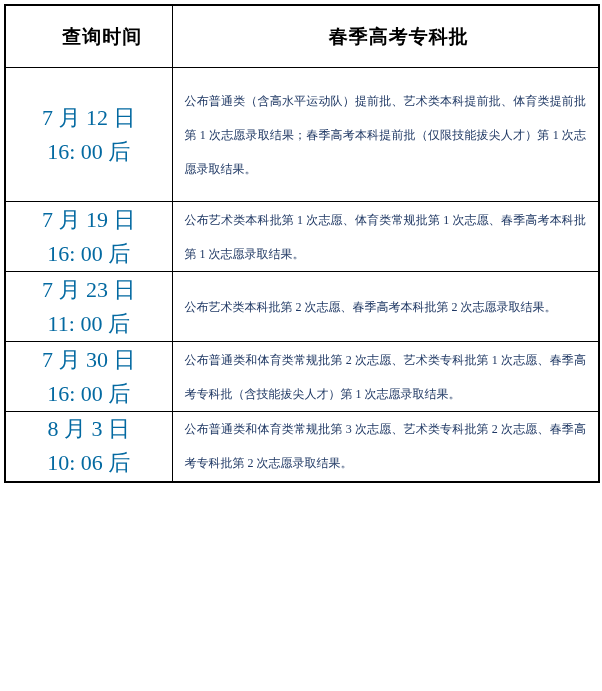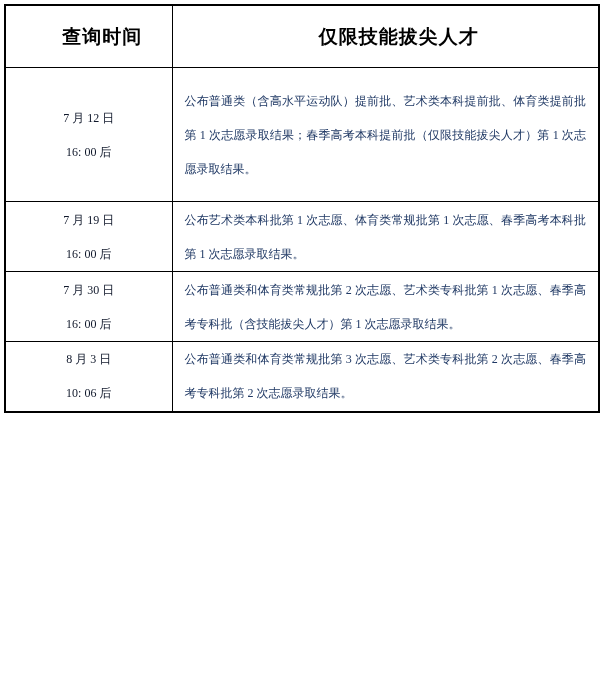--- a/index.html
+++ b/index.html
@@ -29,22 +29,22 @@
     font-size: 19px;
     font-weight: bold;
     color: #000000;
     text-align: center;
     height: 59px;
     letter-spacing: 1px;
     padding-left: 28px;
   }
   td.time-cell {
     text-align: center;
-    color: #0f172a;
-    font-size: 12px;
+    color: #0369a1;
+    font-size: 22px;
     line-height: 34px;
     padding: 0;
   }
   td.content-cell {
     color: #1F3864;
     font-size: 12px;
     line-height: 34px;
     padding: 0 12px;
     text-align: justify;
     text-justify: inter-ideograph;
@@ -61,40 +61,47 @@
 <body>
 
 <table class="schedule">
   <colgroup>
     <col style="width:167px">
     <col style="width:427px">
   </colgroup>
   <thead>
     <tr>
       <th>查询时间</th>
-      <th>仅限技能拔尖人才</th>
+      <th>春季高考专科批</th>
     </tr>
   </thead>
   <tbody>
     <tr>
       <td class="time-cell">
         <div>7 月 12 日</div>
         <div>16: 00 后</div>
       </td>
       <td class="content-cell">公布普通类（含高水平运动队）提前批、艺术类本科提前批、体育类提前批第 1 次志愿录取结果；春季高考本科提前批（仅限技能拔尖人才）第 1 次志愿录取结果。</td>
     </tr>
     <tr>
       <td class="time-cell">
         <div>7 月 19 日</div>
         <div>16: 00 后</div>
       </td>
       <td class="content-cell">公布艺术类本科批第 1 次志愿、体育类常规批第 1 次志愿、春季高考本科批第 1 次志愿录取结果。</td>
     </tr>
     <tr>
       <td class="time-cell">
+        <div>7 月 23 日</div>
+        <div>11: 00 后</div>
+      </td>
+      <td class="content-cell">公布艺术类本科批第 2 次志愿、春季高考本科批第 2 次志愿录取结果。</td>
+    </tr>
+    <tr>
+      <td class="time-cell">
         <div>7 月 30 日</div>
         <div>16: 00 后</div>
       </td>
       <td class="content-cell">公布普通类和体育类常规批第 2 次志愿、艺术类专科批第 1 次志愿、春季高考专科批（含技能拔尖人才）第 1 次志愿录取结果。</td>
     </tr>
     <tr>
       <td class="time-cell">
         <div>8 月 3 日</div>
         <div>10: 06 后</div>
       </td>

